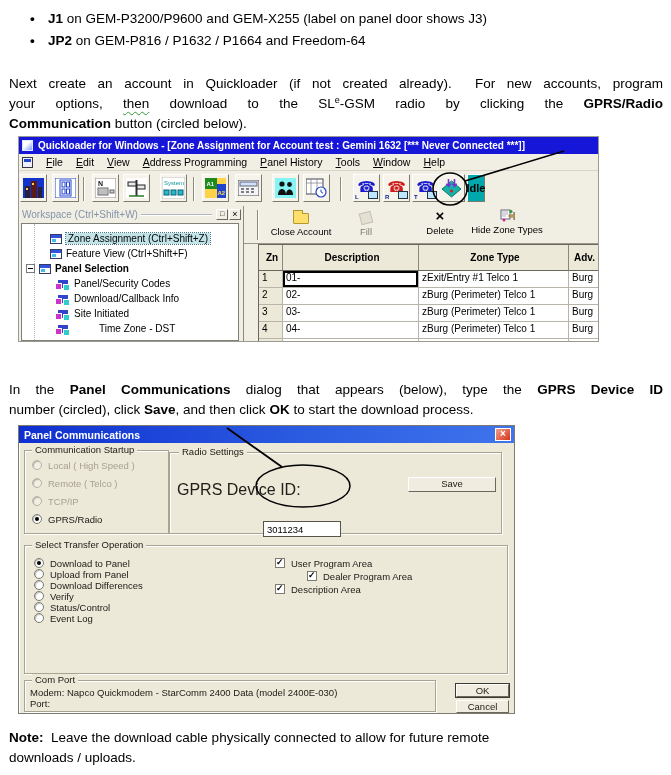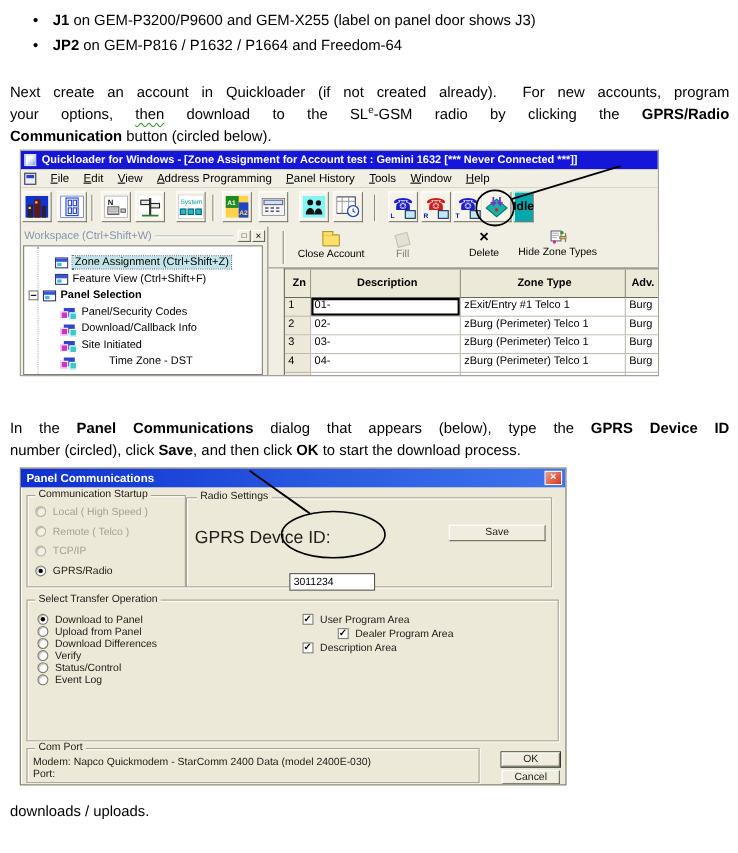--- a/index.html
+++ b/index.html
@@ -475,16 +475,17 @@
     <div class="xpbtn defbtn" style="left:437px;top:258px;width:53px;height:13px;">OK</div>
     <div class="xpbtn" style="left:437px;top:274px;width:53px;height:13px;">Cancel</div>
 
     <svg class="abs overlay" style="left:0;top:0;" width="497" height="289">
       <line x1="208" y1="2" x2="263" y2="41" stroke="#000" stroke-width="1.8"></line>
       <ellipse cx="284" cy="60" rx="47" ry="21" fill="none" stroke="#000" stroke-width="1.5"></ellipse>
     </svg>
   </div>
 
   <div class="abs doctext" style="left:9px;top:728px;width:600px;">
+    <div class="lline"><span class="b">Note:</span><span>  Leave the download cable physically connected to allow for future remote</span></div>
     <div class="lline"><span>downloads / uploads.</span></div>
   </div>
 
 </div>
 
 </body></html>

